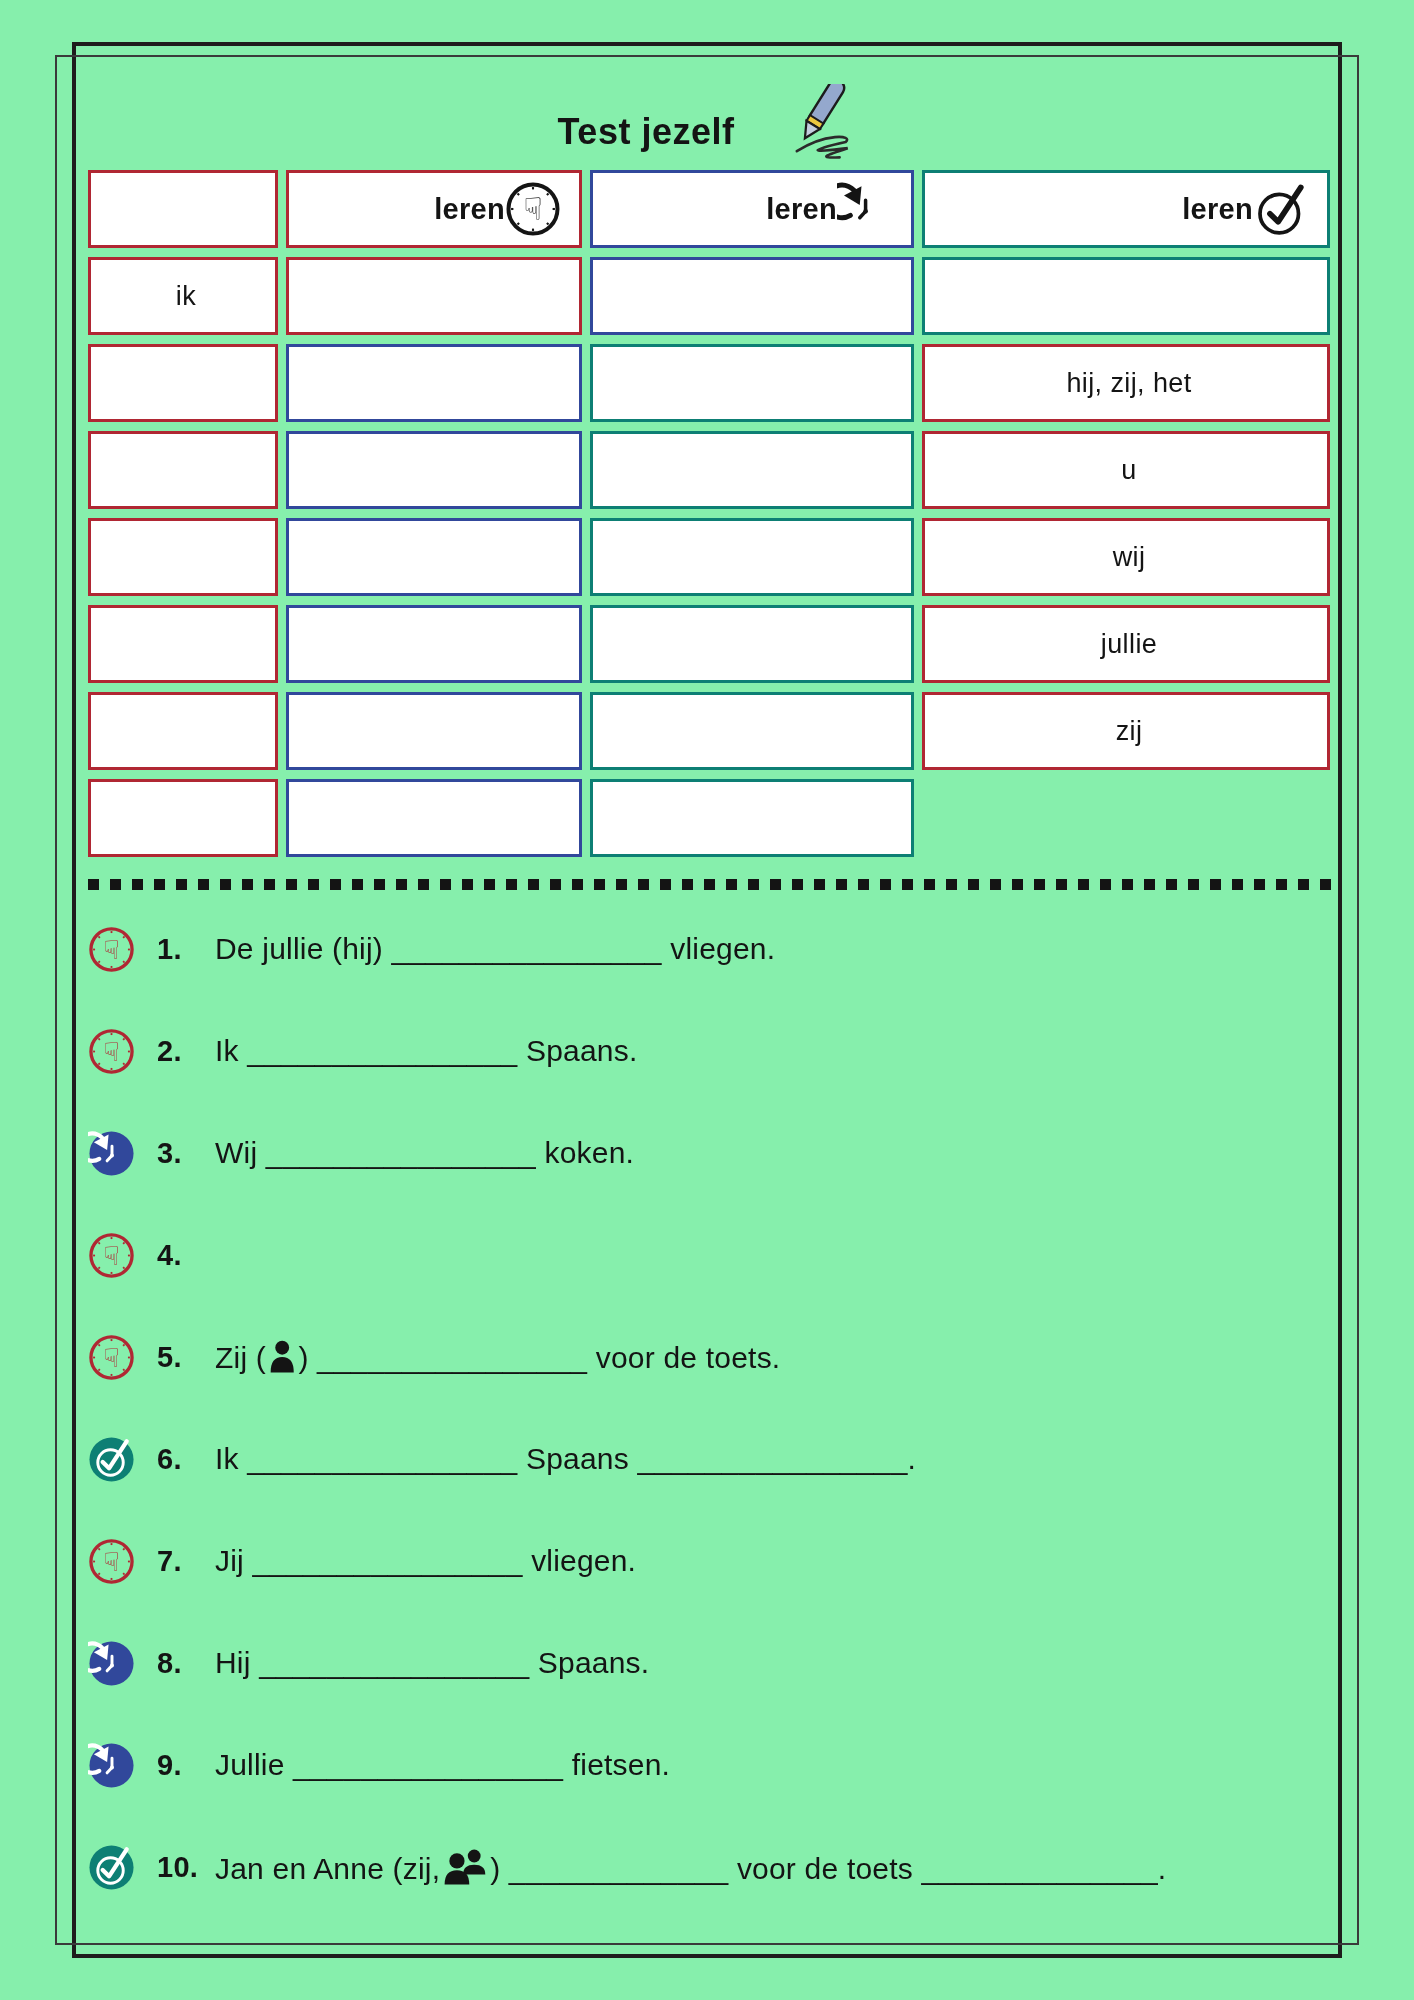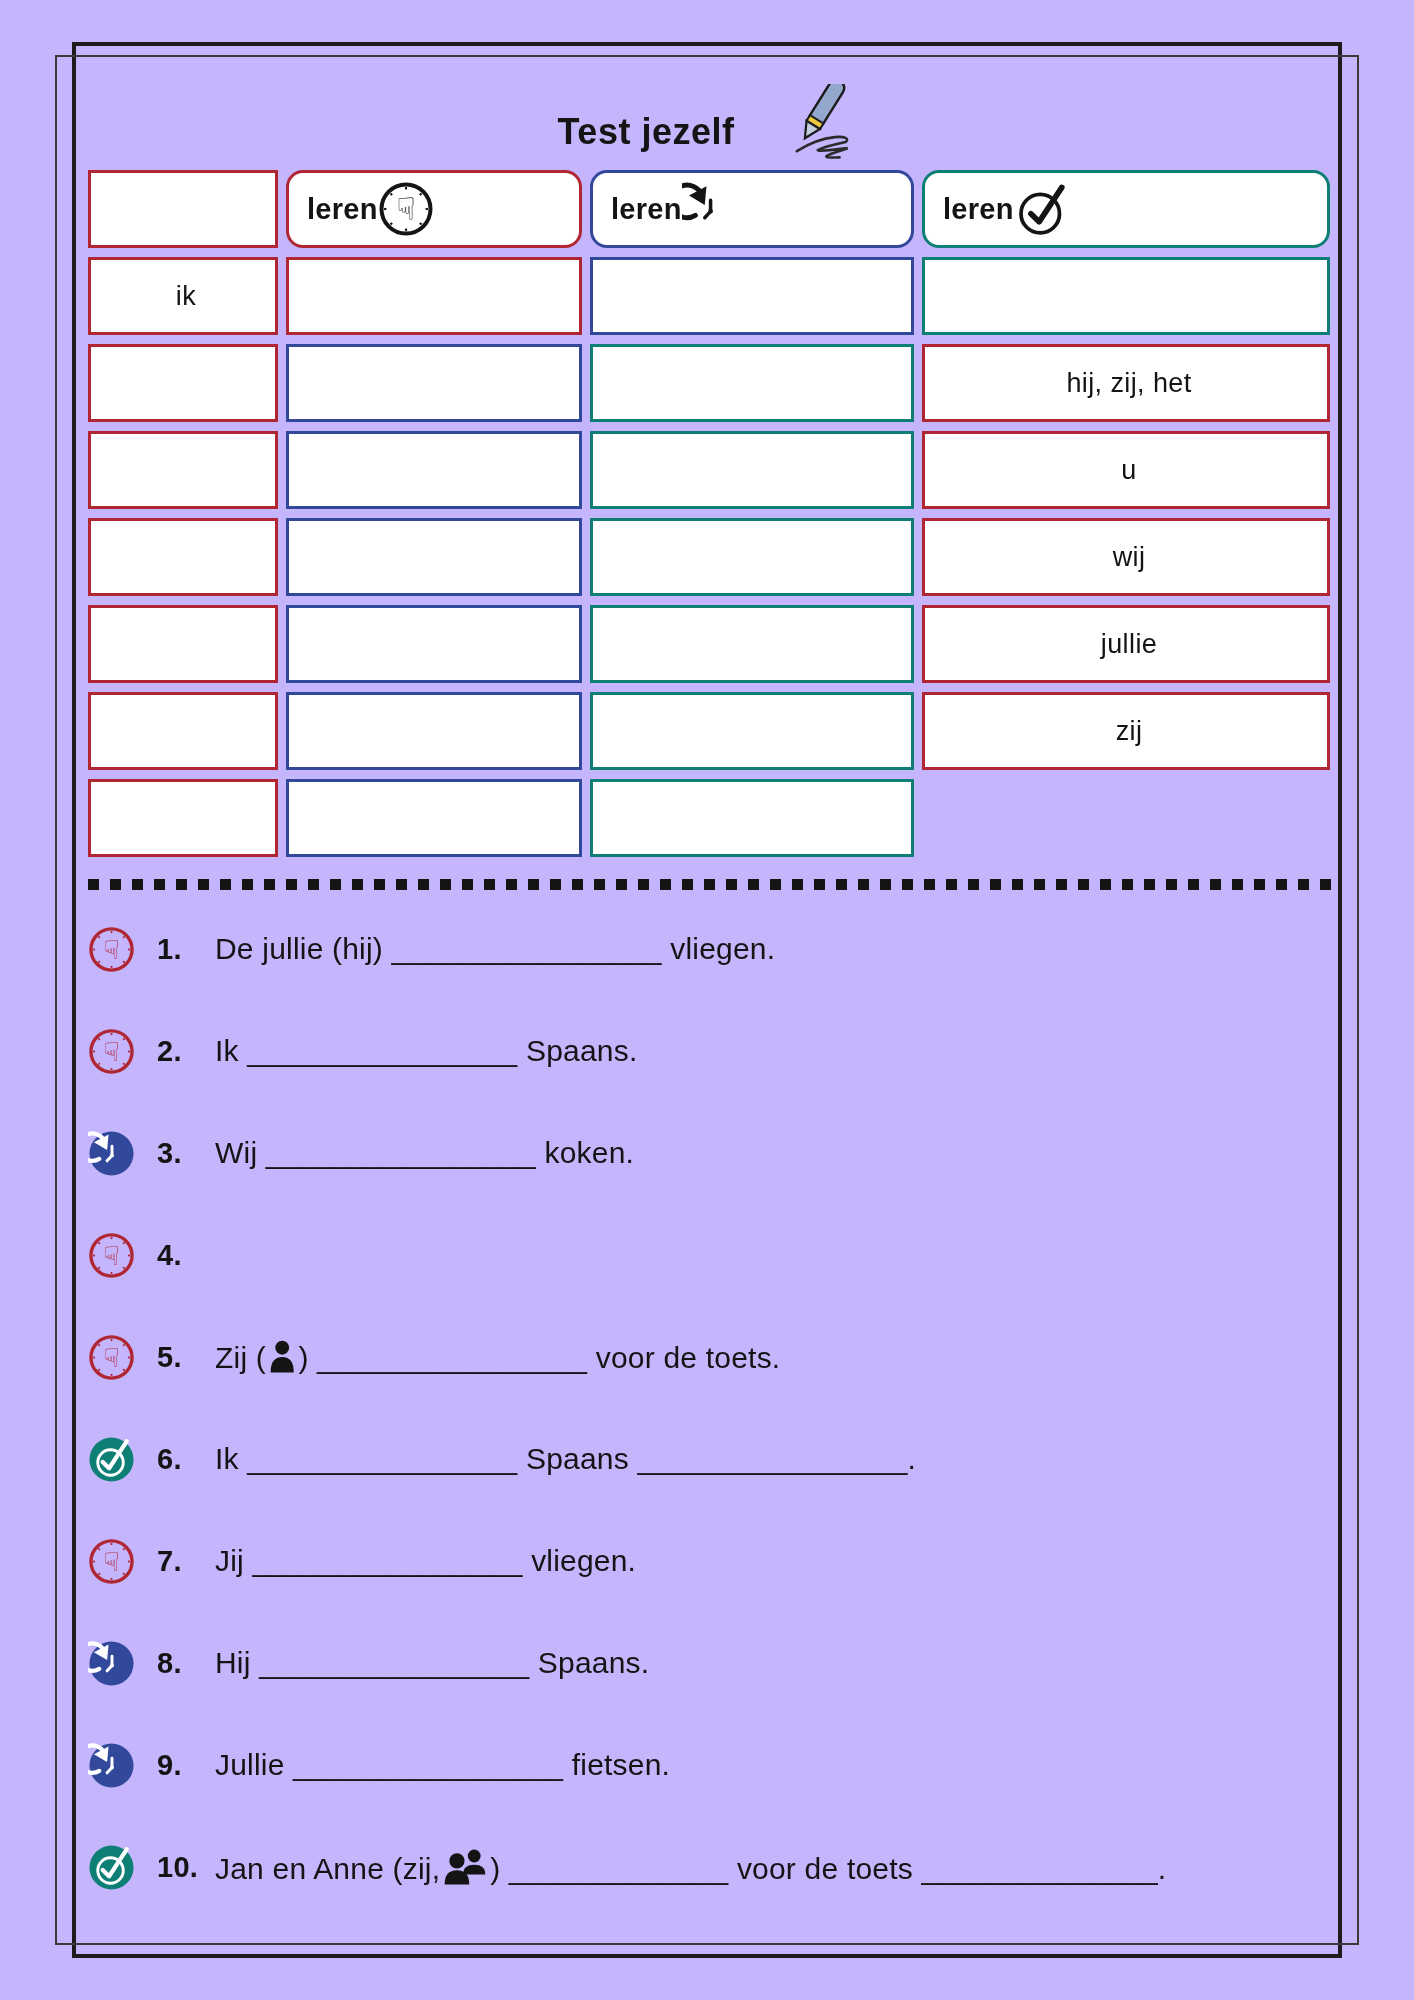--- a/index.html
+++ b/index.html
@@ -1,36 +1,36 @@
 <!DOCTYPE html>
 <html style="--red: #b02733; --blue: #31489b; --teal: #0d7f74; --ink: #141414;"><head>
 <meta charset="utf-8">
 <style>
   html,body{margin:0;padding:0;background:#e8e8e8;}
   .page{
-    position:relative; width:1414px; height:2000px; background:#c4b5fd;
+    position:relative; width:1414px; height:2000px; background:#86efac;
     font-family:"Liberation Sans","DejaVu Sans",sans-serif; color:var(--ink,#141414);
     margin:0 auto; overflow:hidden;
   }
   .frame-a{position:absolute; top:42px; bottom:42px; left:72px; right:72px; border:4px solid #1e1c1c; pointer-events:none;}
   .frame-b{position:absolute; top:55px; bottom:55px; left:55px; right:55px; border:2.5px solid #3a3a3a; pointer-events:none;}
   .content{position:absolute; left:88px; top:58px; width:1244px;}
 
   
   .title-row{display:flex; justify-content:center; align-items:flex-end; gap:16px; height:112px; padding-bottom:2px; box-sizing:border-box;}
   .title{font-size:36px; font-weight:bold; letter-spacing:.5px; line-height:1; padding-bottom:18px;}
   .pen-wrap{width:112px; height:84px; flex:0 0 auto;}
 
   
   .tbl{display:grid; grid-template-columns:190px 296px 324px 408px; column-gap:8px; row-gap:9px;}
   .cell{height:78px; box-sizing:border-box; background:#fff; display:flex; align-items:center; justify-content:center;padding-left:6px;}
   .b-red{border:3.5px solid var(--red,#b02733);}
   .b-blue{border:3.5px solid var(--blue,#31489b);}
   .b-teal{border:3.5px solid var(--teal,#0d7f74);}
-  .hcell{justify-content:flex-start; padding:0 18px;border-radius:17px;}
+  .hcell{justify-content:flex-end; padding:0 18px;}
   .hlabel{font-size:29px; font-weight:bold; letter-spacing:.3px;}
   .pron{font-size:27px; letter-spacing:.4px;}
   .hicon{width:56px; height:56px; flex:0 0 auto;}
   .hicon svg{width:100%; height:100%;}
 
   
   .divider{margin-top:22px; height:11px;
     background:repeating-linear-gradient(90deg,#141414 0 11px,transparent 11px 22px);}
 
   

